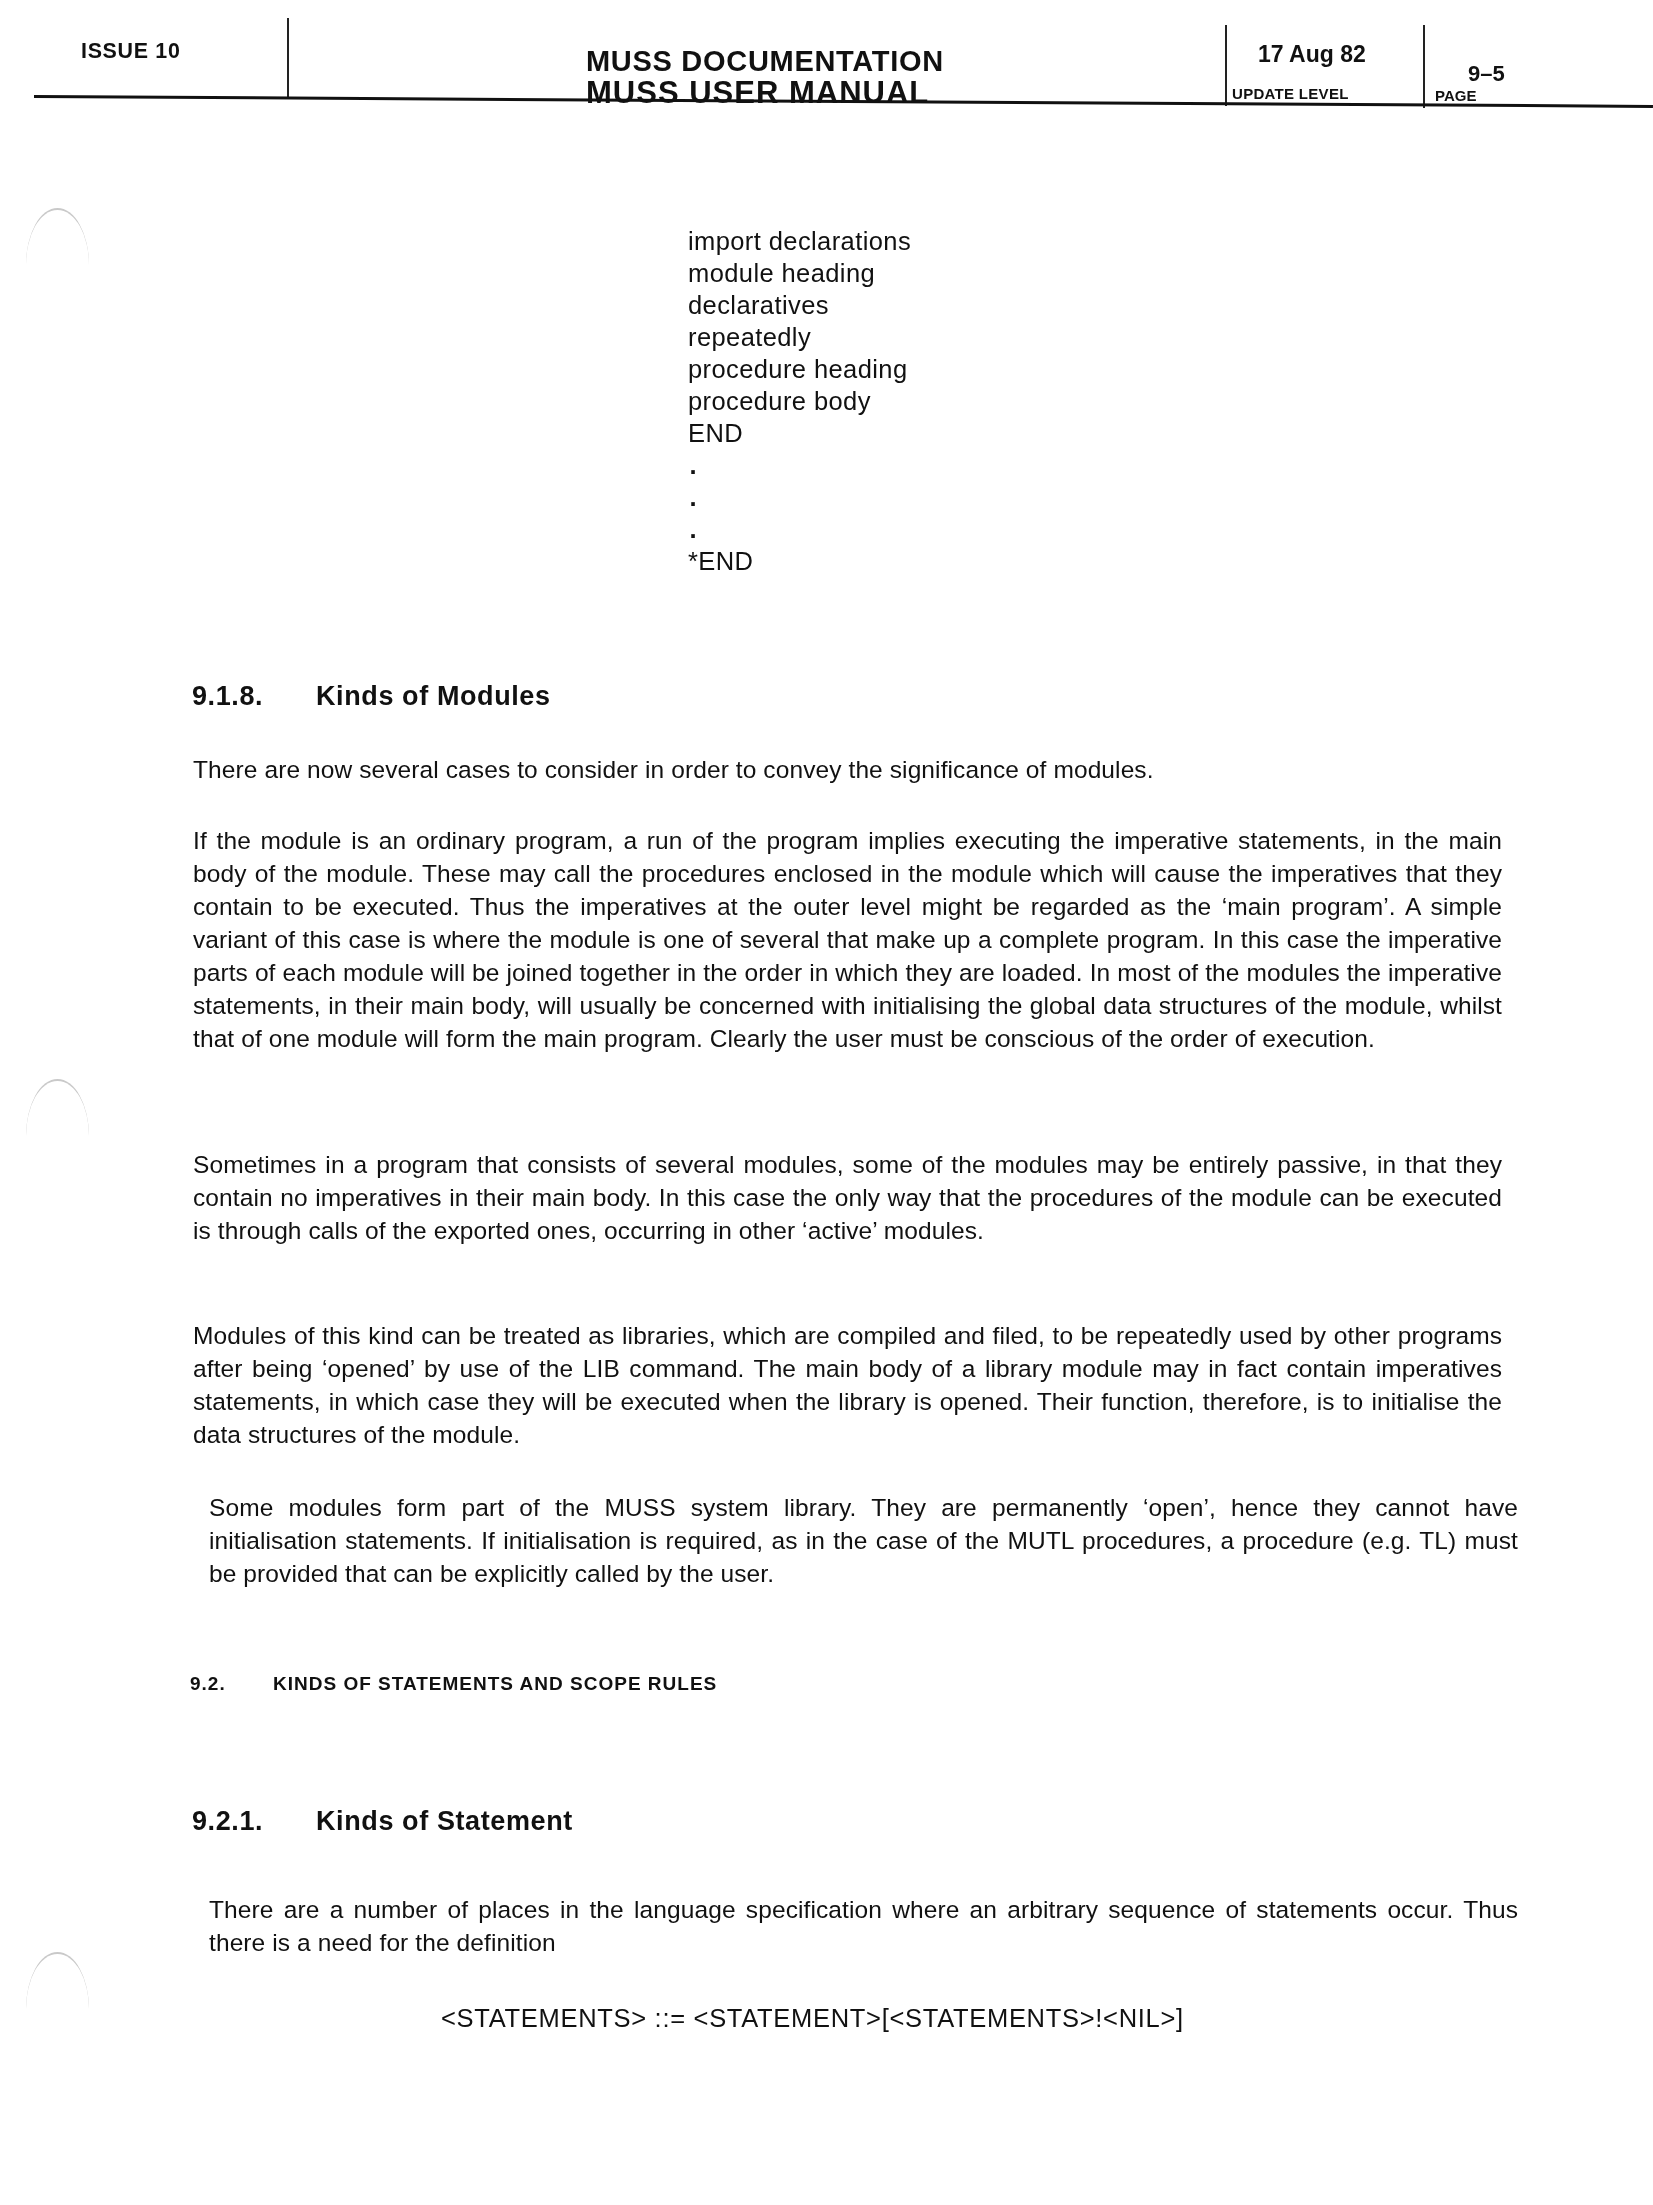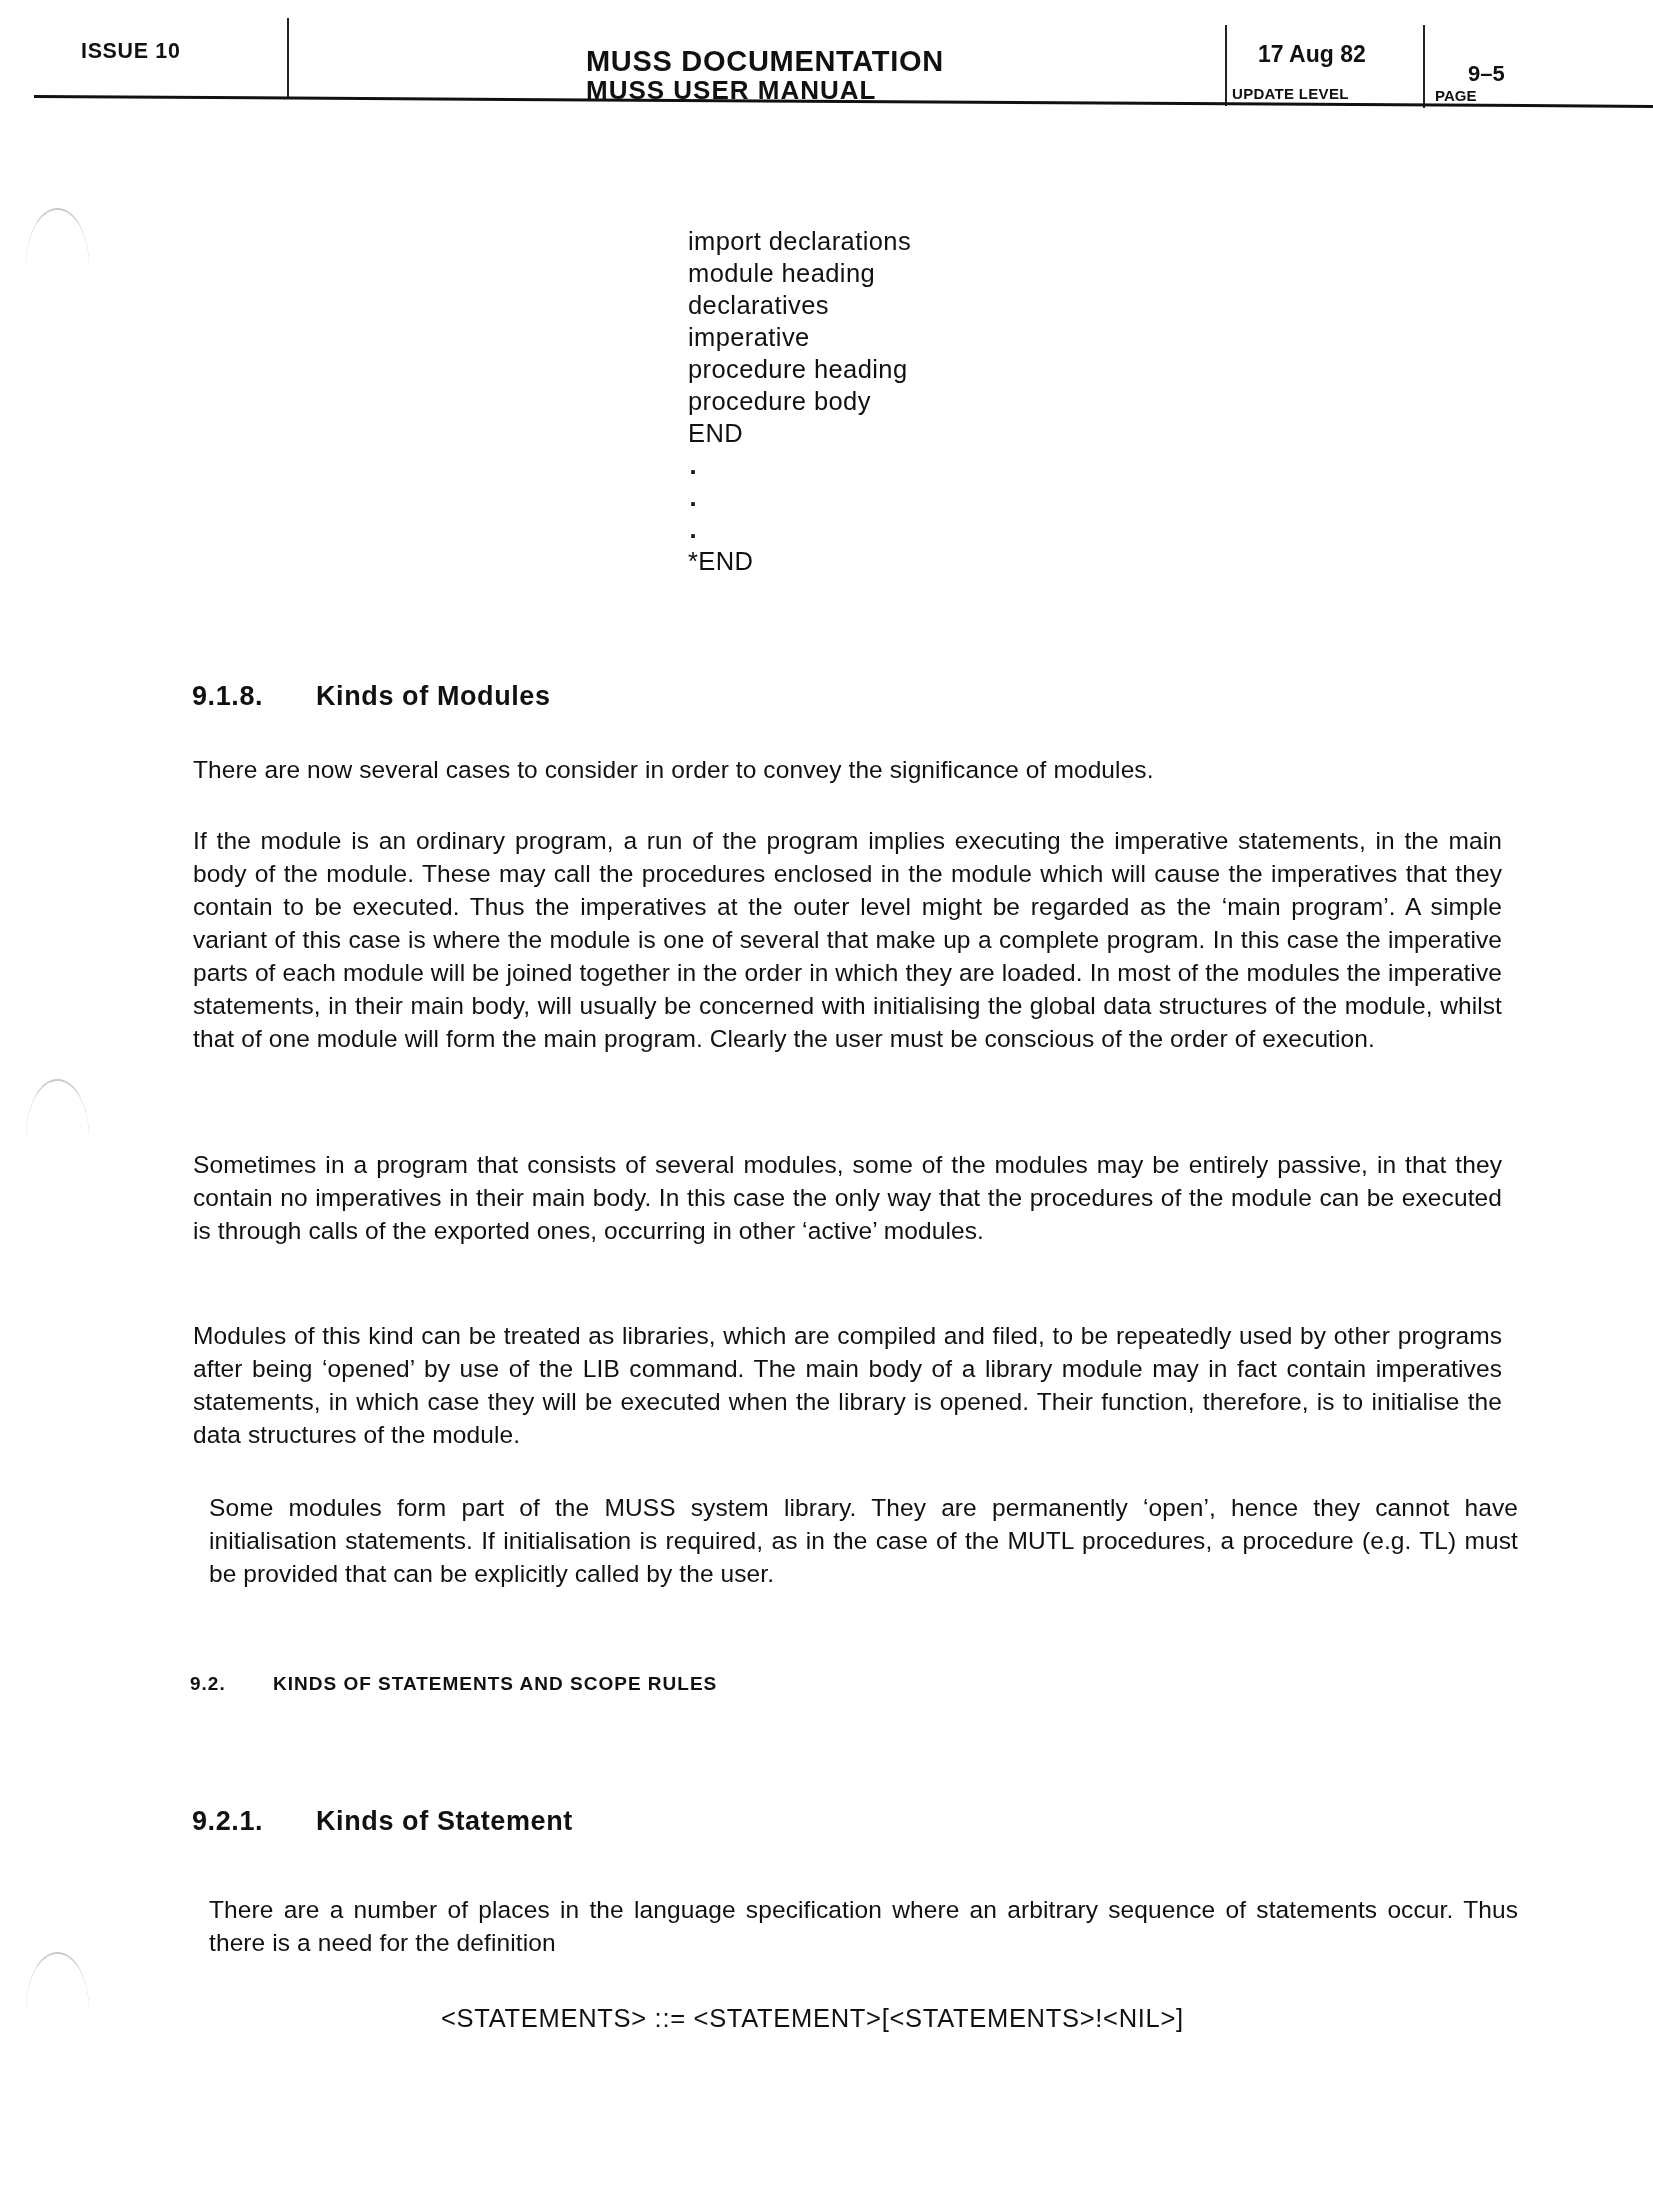--- a/index.html
+++ b/index.html
@@ -43,21 +43,21 @@
       left: 586px;
       top: 47px;
       font-weight: bold;
       line-height: 1;
     }
     .doc-title .t1 {
       font-size: 29px;
       letter-spacing: 0.7px;
     }
     .doc-title .t2 {
-      font-size: 26px;
+      font-size: 31px;
       letter-spacing: 1px;
       margin-top: 1.4px;
     }
     .update-date {
       position: absolute;
       left: 1258px;
       top: 41px;
       font-size: 23px;
       font-weight: bold;
     }
@@ -160,21 +160,21 @@
 </div>
 
 <div class="punch" style="top:208px;"></div>
 <div class="punch" style="top:1079px;"></div>
 <div class="punch" style="top:1952px;"></div>
 
 <div class="listing">
   <div class="row">import declarations</div>
   <div class="row">module heading</div>
   <div class="row">declaratives</div>
-  <div class="row">imperative</div>
+  <div class="row">repeatedly</div>
   <div class="row">procedure heading</div>
   <div class="row">procedure body</div>
   <div class="row">END</div>
   <div class="dot">.</div>
   <div class="dot">.</div>
   <div class="dot">.</div>
   <div class="row">*END</div>
 </div>
 
 <div class="h3" style="top:681px;">

